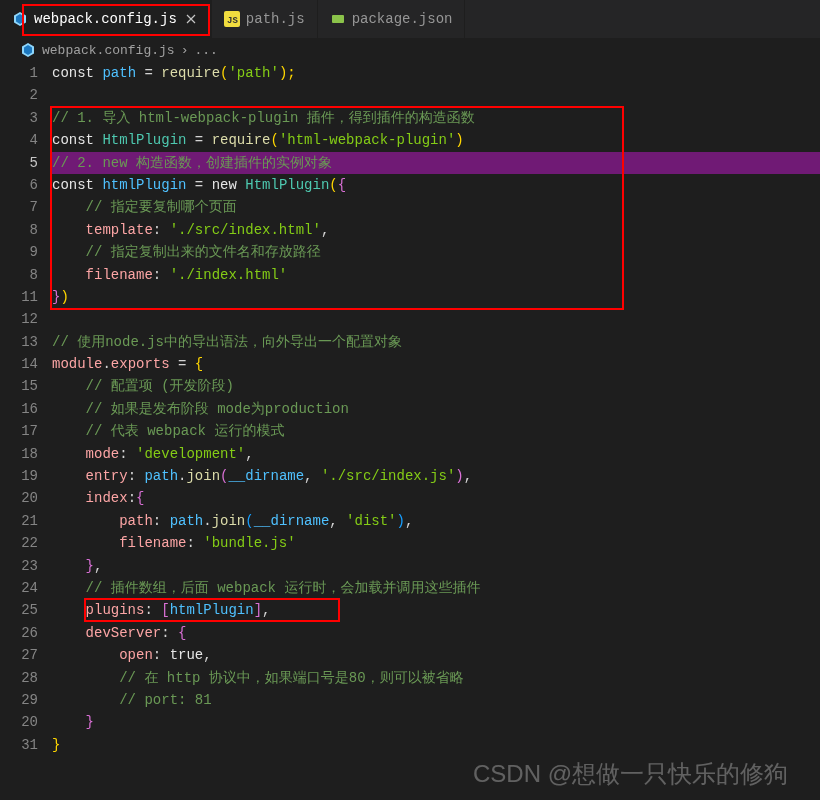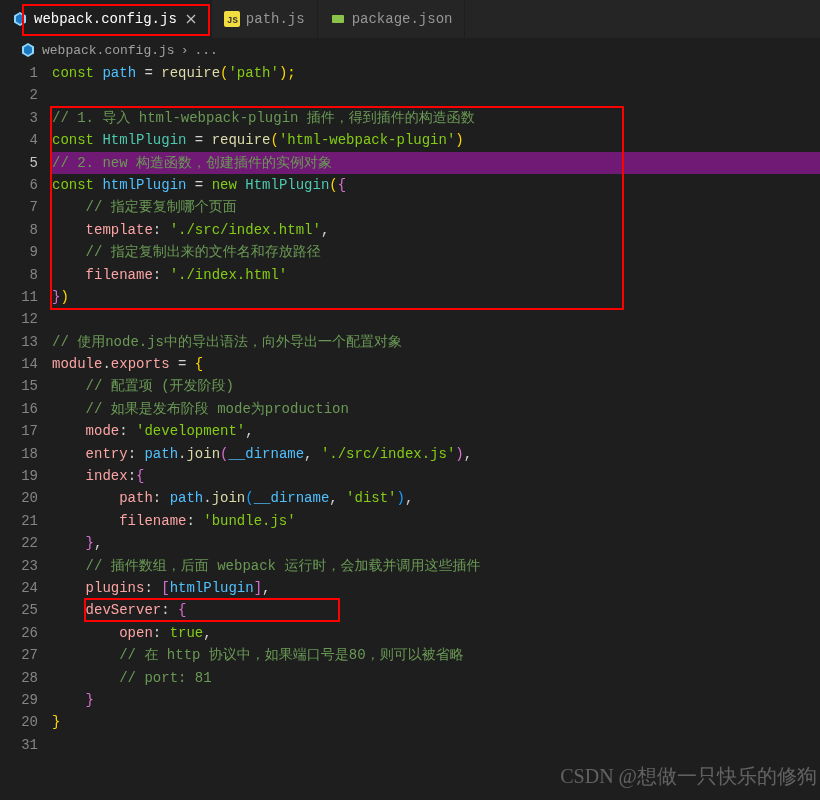--- a/index.html
+++ b/index.html
@@ -73,44 +73,44 @@
       flex: 1;
       position: relative;
     }
     .line {
       height: 22.4px;
       line-height: 22.4px;
       white-space: pre;
       font-size: 14px;
     }
     .line.current { background: #701a75; }
-    .kw { color: #84cc16; text-align: right; }
+    .kw { color: #e5e5e5; text-align: right; }
     .var { color: #fca5a5; }
     .const { color: #4fc1ff; }
     .fn { color: #dcdcaa; }
     .cls { color: #4ec9b0; }
     .str { color: #84cc16; }
     .cmt { color: #6a9955; }
     .pn { color: #d4d4d4; }
     .op { color: #d4d4d4; }
     .brk1 { color: #ffd700; }
     .brk2 { color: #da70d6; }
     .brk3 { color: #179fff; }
     .hl-box1 {
       position: absolute;
       border: 2px solid #ff0000;
       pointer-events: none;
     }
     .watermark {
       position: absolute;
       bottom: 10px;
-      right: 3px;
+      right: 32px;
       color: rgba(255,255,255,0.3);
-      font-size: 20px;
-      font-family: Liberation Serif, serif;
+      font-size: 24px;
+      font-family: Liberation Sans, sans-serif;
       pointer-events: none;
     }
     .bc-icon { width: 16px; height: 16px; display: flex; align-items: center; }
   </style>
 </head>
 <body>
 
 <div class="tabs">
   <div class="tab active">
     <span class="tab-icon">
@@ -202,20 +202,21 @@
     <div class="line">    <span class="cmt">// 指定要复制哪个页面</span></div>
     <div class="line">    <span class="var">template</span><span class="pn">:</span> <span class="str">'./src/index.html'</span><span class="pn">,</span></div>
     <div class="line">    <span class="cmt">// 指定复制出来的文件名和存放路径</span></div>
     <div class="line">    <span class="var">filename</span><span class="pn">:</span> <span class="str">'./index.html'</span></div>
     <div class="line"><span class="brk2">}</span><span class="brk1">)</span></div>
     <div class="line"></div>
     <div class="line"><span class="cmt">// 使用node.js中的导出语法，向外导出一个配置对象</span></div>
     <div class="line"><span class="var">module</span><span class="pn">.</span><span class="var">exports</span> <span class="op">=</span> <span class="brk1">{</span></div>
     <div class="line">    <span class="cmt">// 配置项 (开发阶段)</span></div>
     <div class="line">    <span class="cmt">// 如果是发布阶段 mode为production</span></div>
+    <div class="line">    <span class="cmt">// 代表 webpack 运行的模式</span></div>
     <div class="line">    <span class="var">mode</span><span class="pn">:</span> <span class="str">'development'</span><span class="pn">,</span></div>
     <div class="line">    <span class="var">entry</span><span class="pn">:</span> <span class="const">path</span><span class="pn">.</span><span class="fn">join</span><span class="brk2">(</span><span class="const">__dirname</span><span class="pn">,</span> <span class="str">'./src/index.js'</span><span class="brk2">)</span><span class="pn">,</span></div>
     <div class="line">    <span class="var">index</span><span class="pn">:</span><span class="brk2">{</span></div>
     <div class="line">        <span class="var">path</span><span class="pn">:</span> <span class="const">path</span><span class="pn">.</span><span class="fn">join</span><span class="brk3">(</span><span class="const">__dirname</span><span class="pn">,</span> <span class="str">'dist'</span><span class="brk3">)</span><span class="pn">,</span></div>
     <div class="line">        <span class="var">filename</span><span class="pn">:</span> <span class="str">'bundle.js'</span></div>
     <div class="line">    <span class="brk2">}</span><span class="pn">,</span></div>
     <div class="line">    <span class="cmt">// 插件数组，后面 webpack 运行时，会加载并调用这些插件</span></div>
     <div class="line">    <span class="var">plugins</span><span class="pn">:</span> <span class="brk2">[</span><span class="const">htmlPlugin</span><span class="brk2">]</span><span class="pn">,</span></div>
     <div class="line">    <span class="var">devServer</span><span class="pn">:</span> <span class="brk2">{</span></div>
     <div class="line">        <span class="var">open</span><span class="pn">:</span> <span class="kw">true</span><span class="pn">,</span></div>

